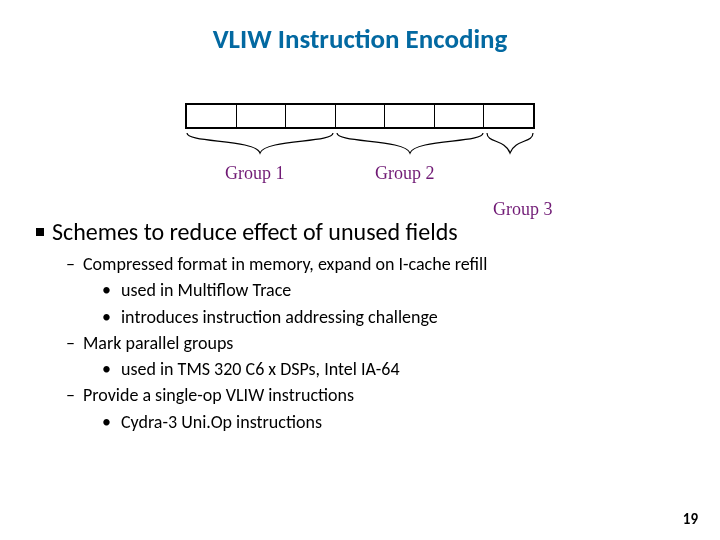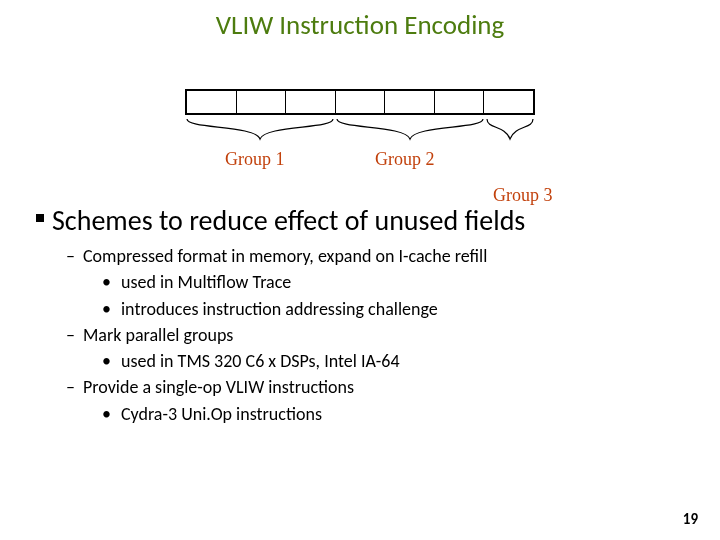--- a/index.html
+++ b/index.html
@@ -6,24 +6,24 @@
   body {
     width: 720px;
     height: 540px;
     background: #ffffff;
     font-family: Calibri, "Segoe UI", Arial, sans-serif;
     position: relative;
     overflow: hidden;
   }
   .title {
     text-align: center;
-    font-weight: 400;
+    font-weight: 700;
     font-size: 27px;
-    color: #4d7c0f;
-    margin-top: 8px;
+    color: #0369a1;
+    margin-top: 22px;
   }
   .diagram {
     margin: 48px auto 0;
     width: 350px;
     position: relative;
   }
   .box-row {
     display: flex;
     border: 2.5px solid #000;
     height: 26px;
@@ -44,29 +44,29 @@
     top: 0;
     height: 24px;
   }
   .brace svg { width: 100%; height: 100%; display: block; }
   .labels {
     position: relative;
     height: 24px;
     margin-top: 4px;
     font-family: Georgia, "Times New Roman", serif;
     font-size: 18px;
-    color: #c2410c;
+    color: #701a75;
   }
   .labels span { position: absolute; white-space: nowrap; }
   .content {
     margin: 30px 36px 0 36px;
     color: #000;
   }
   .scheme-header {
-    font-size: 28px;
+    font-size: 24px;
     font-weight: 400;
     display: flex;
     align-items: flex-start;
     gap: 8px;
   }
   .sq-bullet {
     display: inline-block;
     width: 8px;
     height: 8px;
     background: #000;

